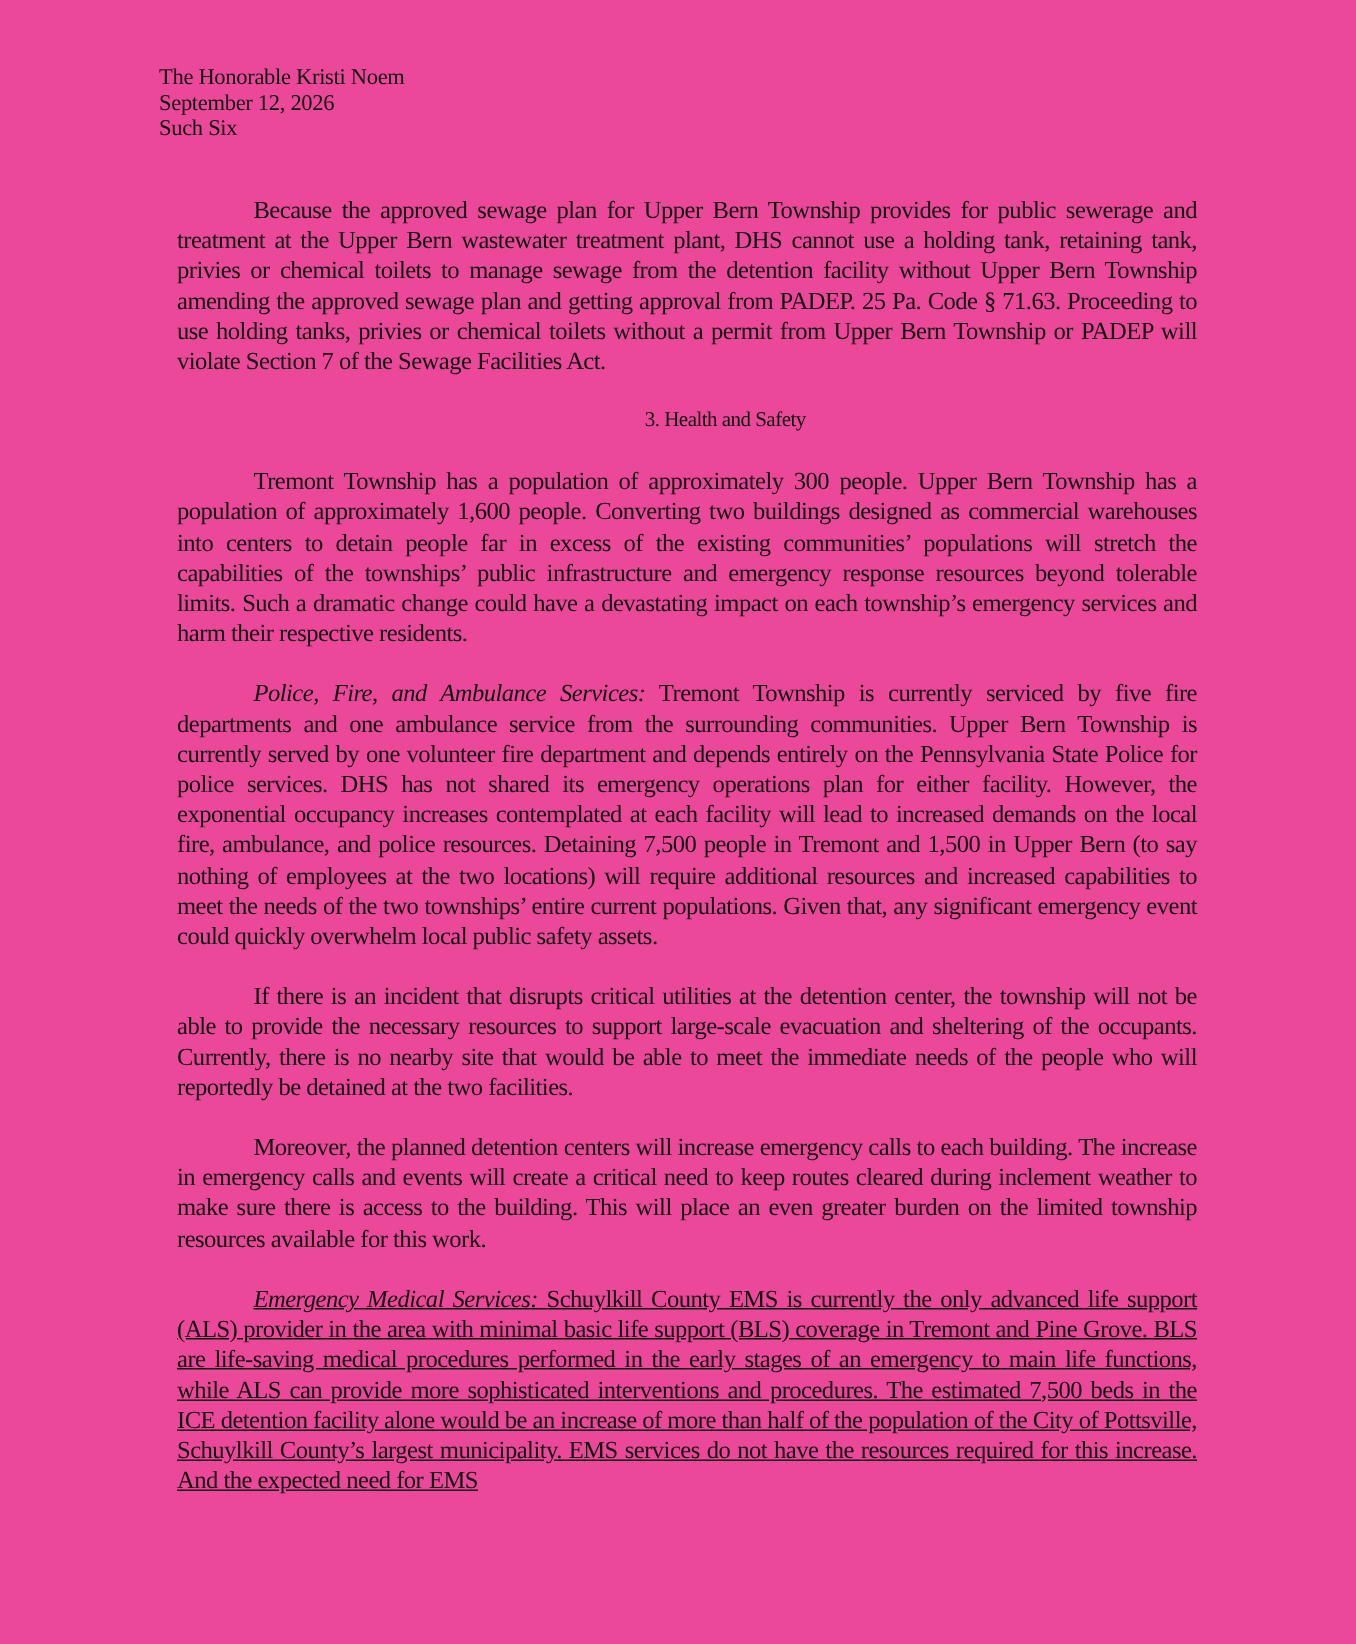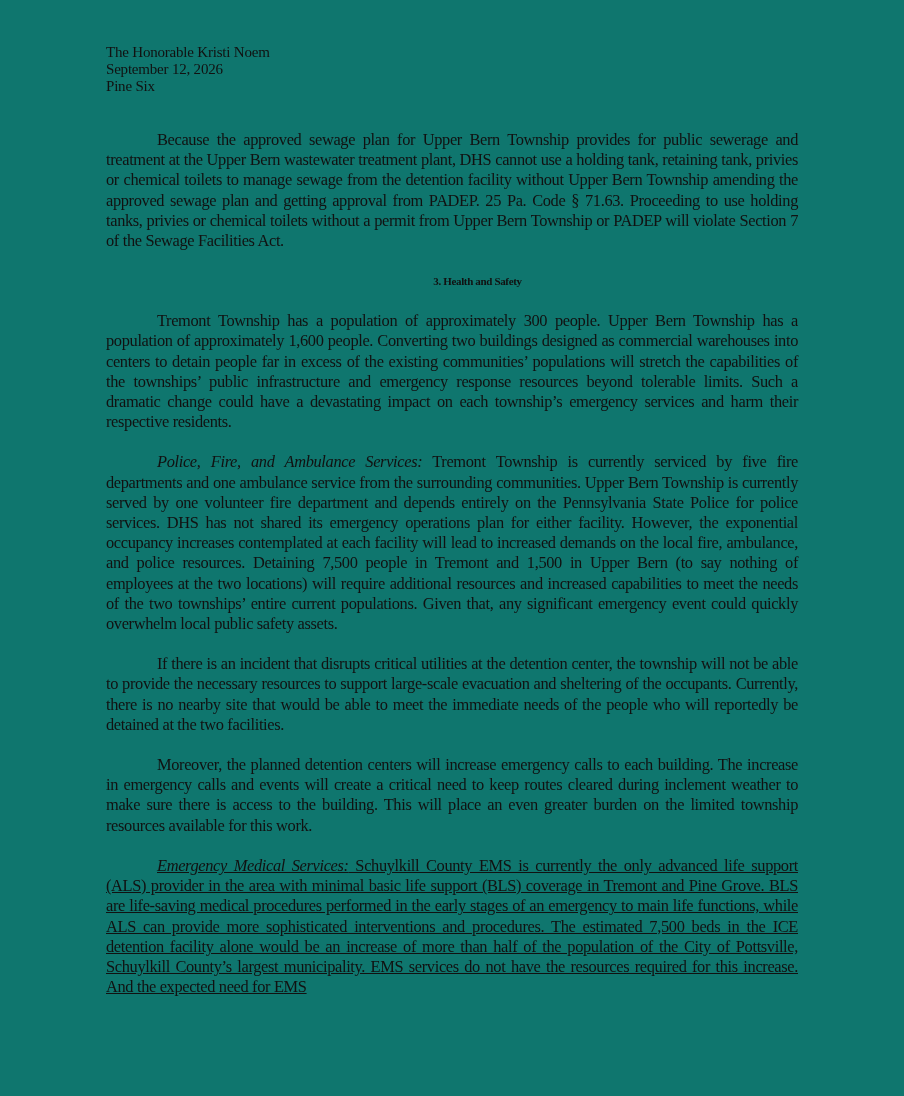--- a/index.html
+++ b/index.html
@@ -1,47 +1,47 @@
 <!DOCTYPE html>
 <html><head>
 <meta charset="utf-8">
 <style>
   html, body { margin: 0; padding: 0; background: #ffffff; }
   body { width: 904px; height: 1096px; overflow: hidden; position: relative; }
   .page {
     position: absolute; left: 0; top: 0; width: 904px; height: 1096px;
-    background: #0f766e; color: #111111;
+    background: #ec4899; color: #111111;
     font-family: "Liberation Serif", "DejaVu Serif", serif;
   }
   .header {
     position: absolute; left: 106px; top: 44px;
     font-size: 15px; line-height: 17px; letter-spacing: -0.2px;
   }
   .header div { white-space: nowrap; }
   .body {
     position: absolute; left: 106px; top: 130px; width: 692px;
     font-size: 16.4px; line-height: 20.2px; letter-spacing: -0.35px;
     text-align: justify;
   }
-  .body p { margin: 0 0 20px 0; text-indent: 51px; }
+  .body p { margin: 0 0 20px 12px; text-indent: 51px; }
   .body p.last { margin-bottom: 0; text-align-last: left; text-decoration: underline; }
   .section-heading {
-    text-align: center; font-weight: bold; margin: 0 0 20px 0; text-indent: 0;
-    font-size: 11px; line-height: 20px;
+    text-align: center; font-weight: normal; margin: 0 0 20px 0; text-indent: 0;
+    font-size: 14px; line-height: 20px;
   }
   .lead { font-style: italic; }
 </style>
 </head>
 <body>
 
 <div class="page">
   <div class="header">
     <div>The Honorable Kristi Noem</div>
     <div>September 12, 2026</div>
-    <div>Pine Six</div>
+    <div>Such Six</div>
   </div>
 
   <div class="body">
     <p>Because the approved sewage plan for Upper Bern Township provides for public sewerage and treatment at the Upper Bern wastewater treatment plant, DHS cannot use a holding tank, retaining tank, privies or chemical toilets to manage sewage from the detention facility without Upper Bern Township amending the approved sewage plan and getting approval from PADEP. 25 Pa. Code § 71.63. Proceeding to use holding tanks, privies or chemical toilets without a permit from Upper Bern Township or PADEP will violate Section 7 of the Sewage Facilities Act.</p>
 
     <p class="section-heading">3. Health and Safety</p>
 
     <p>Tremont Township has a population of approximately 300 people. Upper Bern Township has a population of approximately 1,600 people. Converting two buildings designed as commercial warehouses into centers to detain people far in excess of the existing communities’ populations will stretch the capabilities of the townships’ public infrastructure and emergency response resources beyond tolerable limits. Such a dramatic change could have a devastating impact on each township’s emergency services and harm their respective residents.</p>
 
     <p><span class="lead">Police, Fire, and Ambulance Services:</span><span> Tremont Township is currently serviced by five fire departments and one ambulance service from the surrounding communities. Upper Bern Township is currently served by one volunteer fire department and depends entirely on the Pennsylvania State Police for police services. DHS has not shared its emergency operations plan for either facility. However, the exponential occupancy increases contemplated at each facility will lead to increased demands on the local fire, ambulance, and police resources. Detaining 7,500 people in Tremont and 1,500 in Upper Bern (to say nothing of employees at the two locations) will require additional resources and increased capabilities to meet the needs of the two townships’ entire current populations. Given that, any significant emergency event could quickly overwhelm local public safety assets.</span></p>

